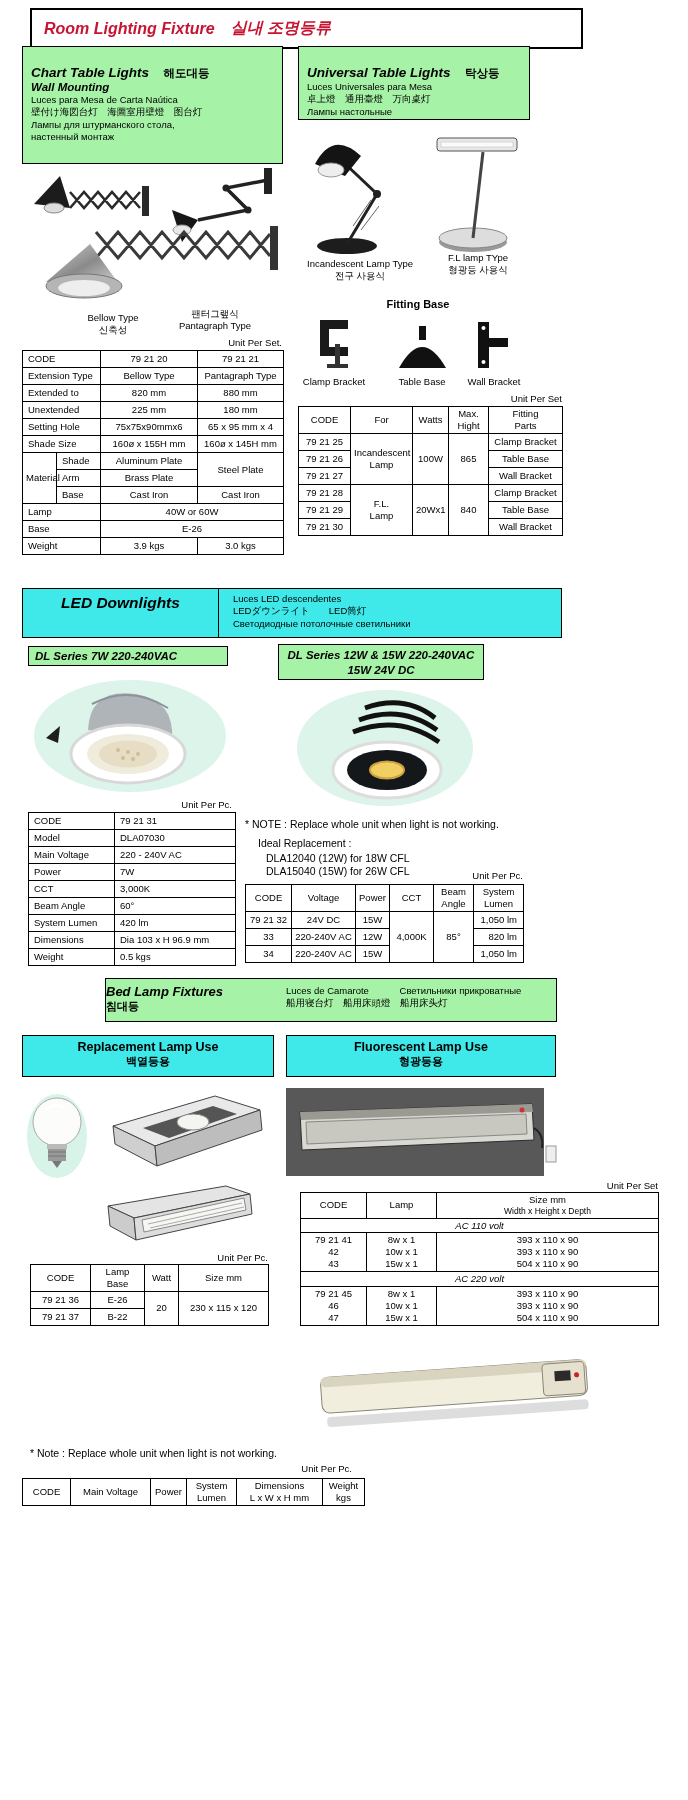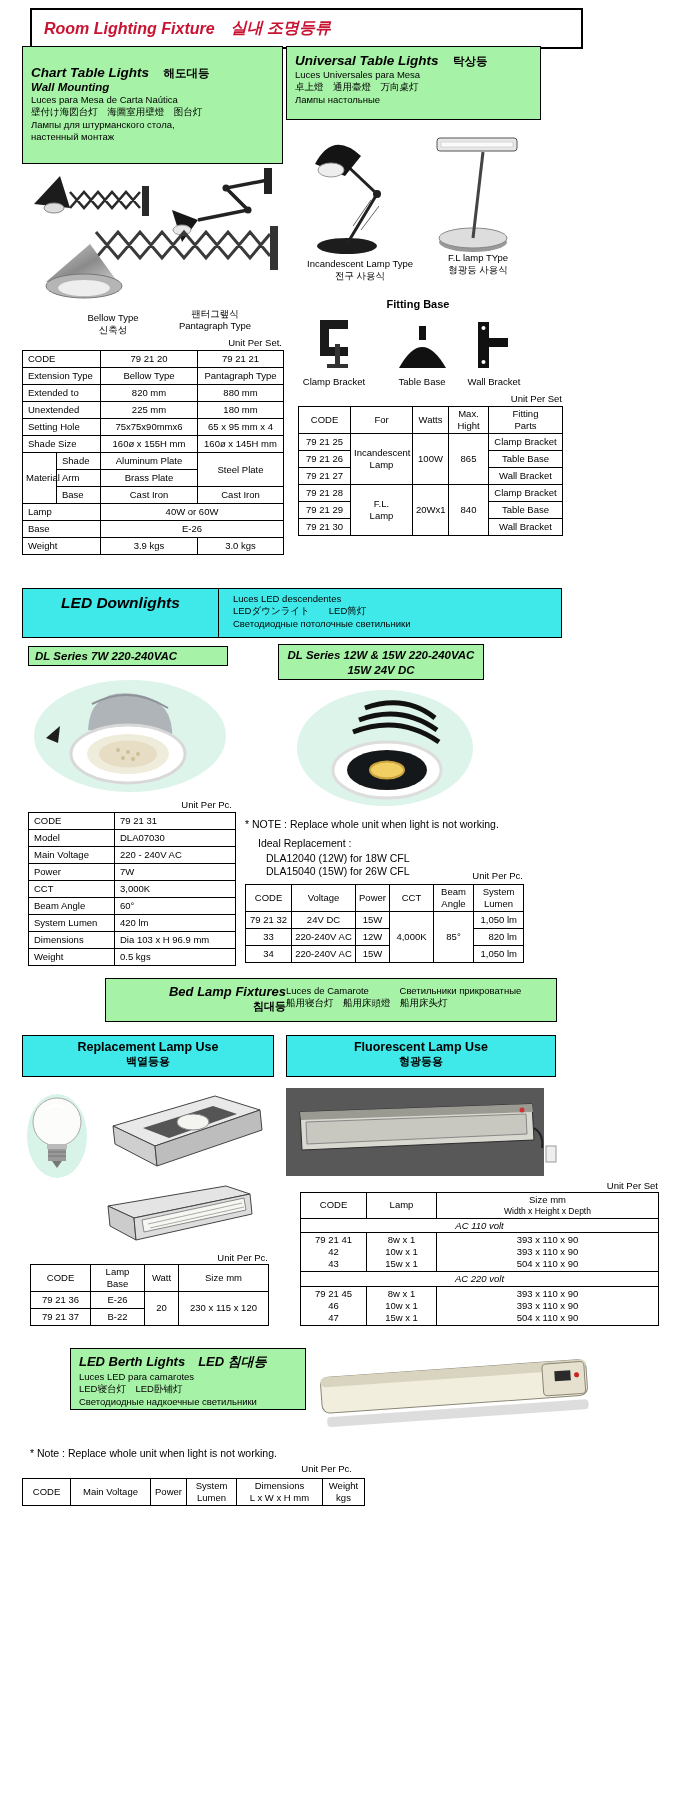--- a/index.html
+++ b/index.html
@@ -35,21 +35,21 @@
   .banner { display:flex; }
   .banner-left { text-align:center; padding-top:5px; border-right:1px solid #000; }
   .banner-title { font-weight:bold; font-style:italic; font-size:15.5px; }
   .banner-title-ko { font-weight:bold; font-size:12.5px;margin-top:32px; }
   .banner-right { padding:4px 0 0 14px; }
 
   .dlhead { font-weight:bold; font-style:italic; font-size:11.5px; display:flex; align-items:center; padding-left:6px; }
   .dlhead2 { font-weight:bold; font-style:italic; font-size:11.5px; text-align:center; padding-top:3px; line-height:1.3; }
 
   .bedbanner { display:flex; }
-  .bed-left { width:180px; text-align:right; padding-top:5px; }
+  .bed-left { width:180px; text-align:left; padding-top:5px; }
   .bed-title { font-weight:bold; font-style:italic; font-size:13px; }
   .bed-ko { font-weight:bold; font-size:11px; }
   .bed-right { padding-top:6px; }
   .gap { margin-left:28px; }
 
   .usehead { text-align:center; padding-top:4px; }
   .use-en { font-weight:bold; font-size:12.5px; }
   .use-ko { font-weight:bold; font-size:11px; }
 
   .note { font-size:10.5px; }
@@ -178,21 +178,21 @@
       <td colspan="2">E-26</td>
     </tr>
     <tr>
       <td colspan="2" class="lbl">Weight</td>
       <td>3.9 kgs</td>
       <td>3.0 kgs</td>
     </tr>
   </tbody>
     </table>
 
-  <div class="abs greenbox" style="left:286px;top:46px;width:255px;height:74px;padding:4px 8px;">
+  <div class="abs greenbox" style="left:298px;top:46px;width:232px;height:74px;padding:16px 8px;">
     <div>
       <span class="sec-en">Universal Table Lights</span>
       <span class="sec-ko">탁상등</span>
     </div>
     <div class="small">Luces Universales para Mesa</div>
     <div class="small">卓上燈　通用臺燈　万向桌灯</div>
     <div class="small">Лампы настольные</div>
   </div>
 
   <svg class="abs" style="left:305px;top:128px;" width="105" height="128" viewBox="0 0 105 128">
@@ -566,26 +566,20 @@
       <td class="pre">8w  x 1
 10w x 1
 15w x 1</td>
       <td class="pre">393 x 110 x 90
 393 x 110 x 90
 504 x 110 x 90</td>
     </tr>
   </tbody>
     </table>
 
-  <div class="abs greenbox" style="left:70px;top:1348px;width:236px;height:62px;padding:4px 8px;">
-    <div class="sec-en" style="font-size:13px;">LED Berth Lights　LED 침대등</div>
-    <div class="small">Luces LED para camarotes</div>
-    <div class="small">LED寝台灯　LED卧铺灯</div>
-    <div class="small">Светодиодные надкоечные светильники</div>
-  </div>
 
   <svg class="abs" style="left:312px;top:1350px;" width="295" height="88" viewBox="0 0 295 88">
     <g transform="rotate(-4 148 50)">
       <rect x="14" y="58" width="262" height="10" rx="4" fill="#00000022"></rect>
       <rect x="10" y="18" width="266" height="36" rx="8" fill="#f2eedd" stroke="#8a8676"></rect>
       <rect x="10" y="18" width="266" height="10" rx="5" fill="#d9d4c0"></rect>
       <rect x="232" y="20" width="42" height="32" rx="4" fill="#e6e1ce" stroke="#8a8676"></rect>
       <rect x="244" y="28" width="16" height="10" fill="#2a2a2a"></rect>
       <circle cx="266" cy="33" r="2.5" fill="#c22"></circle>
     </g>

